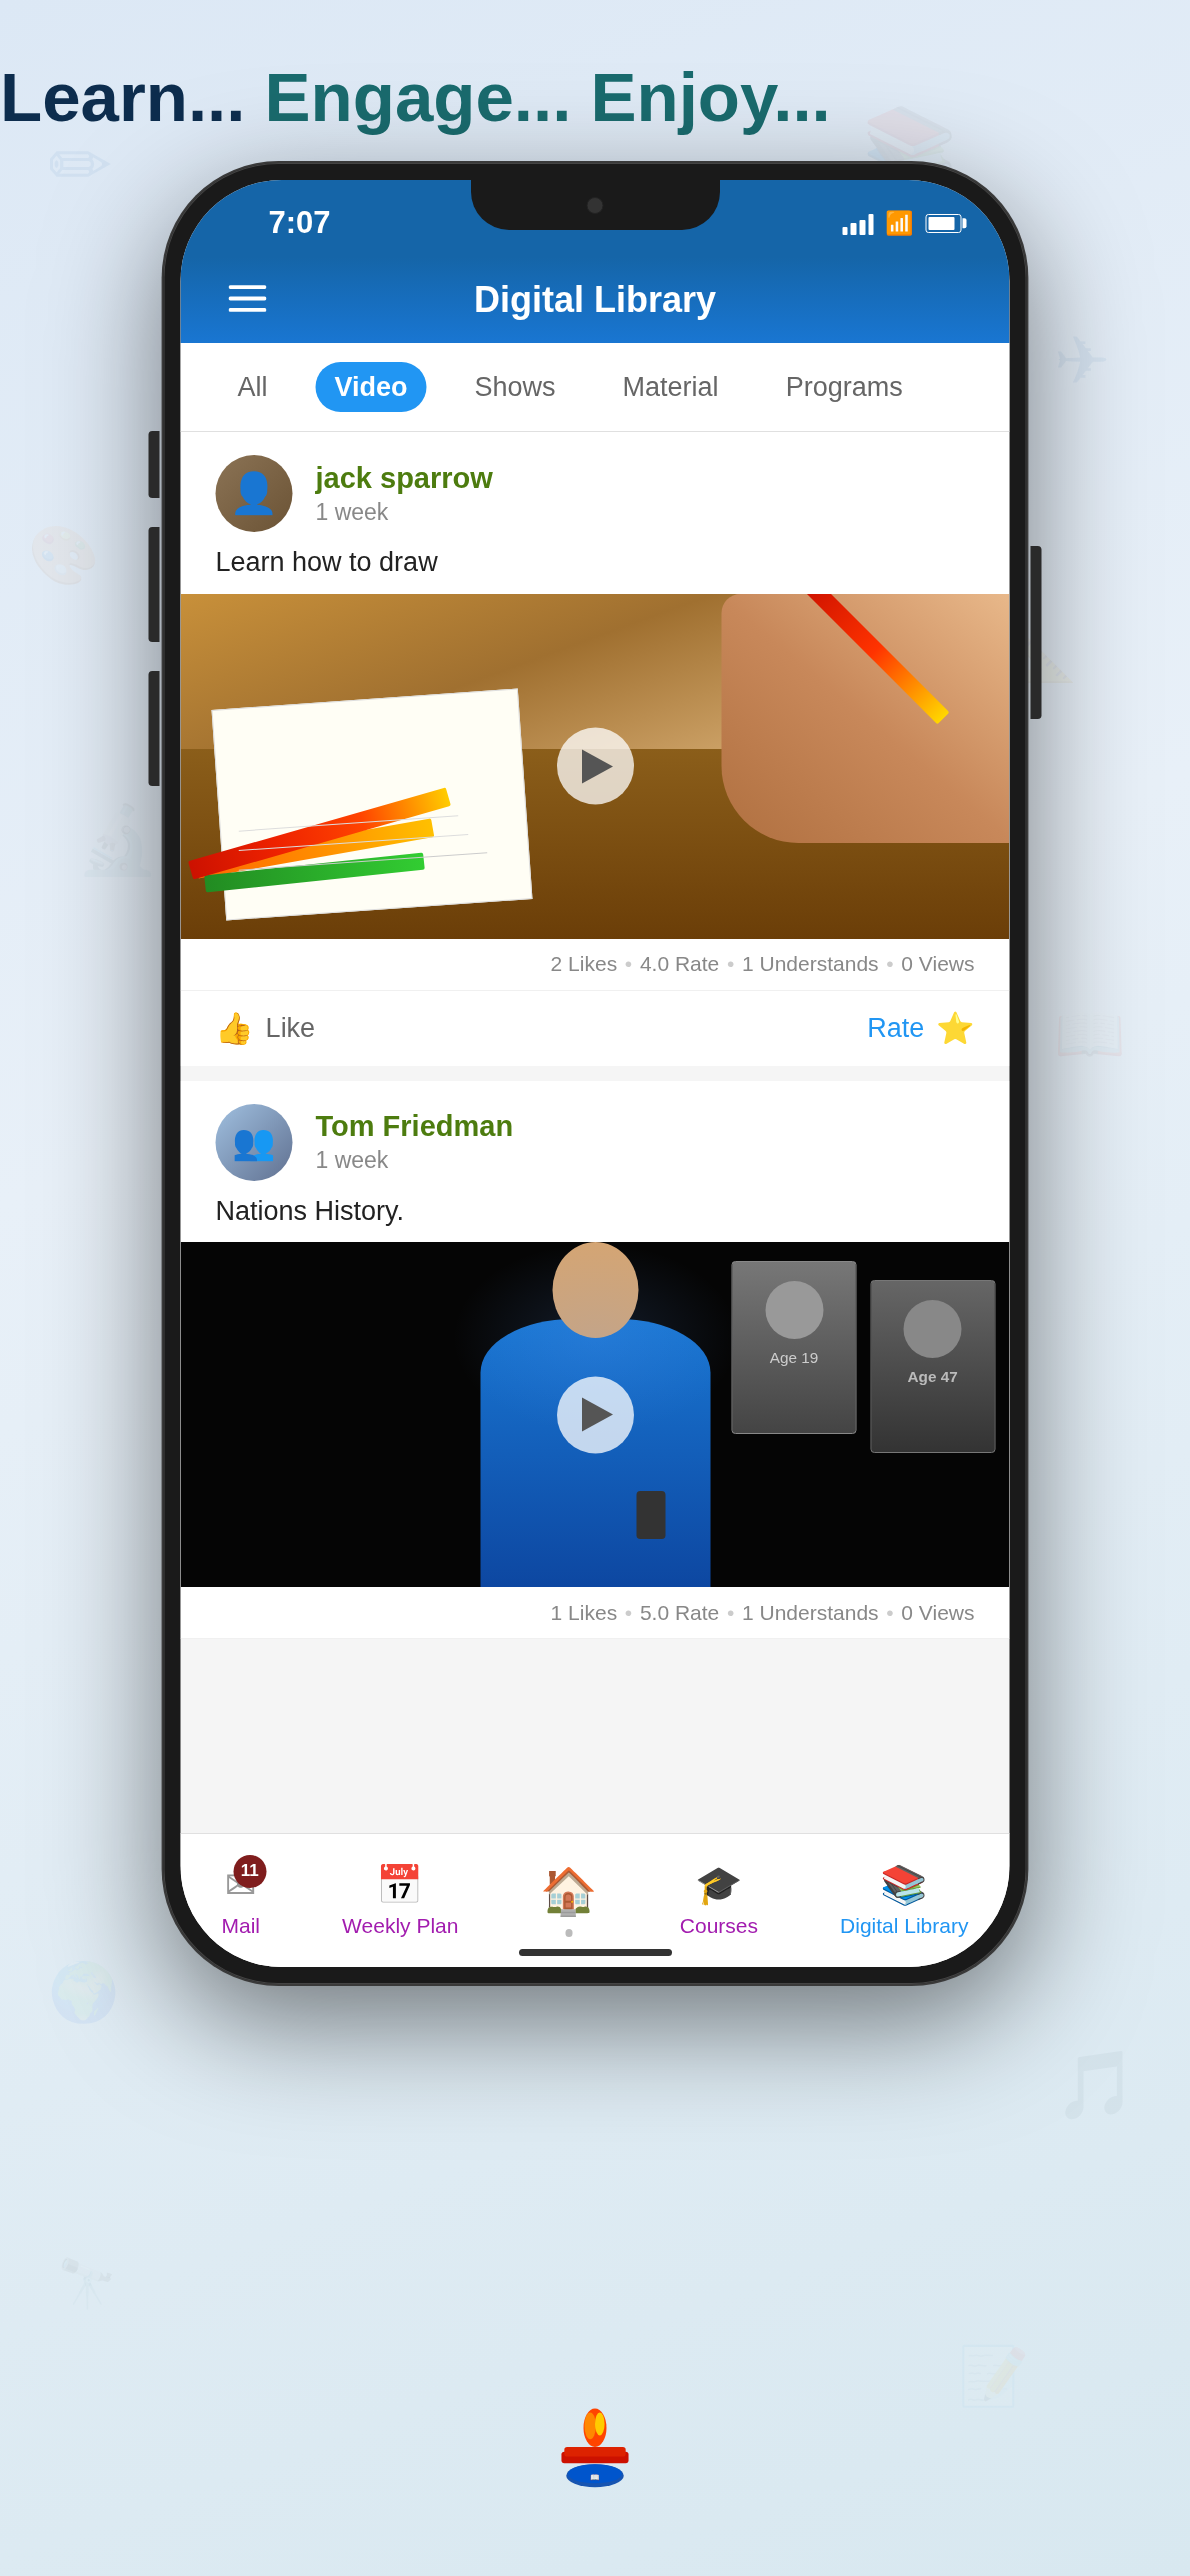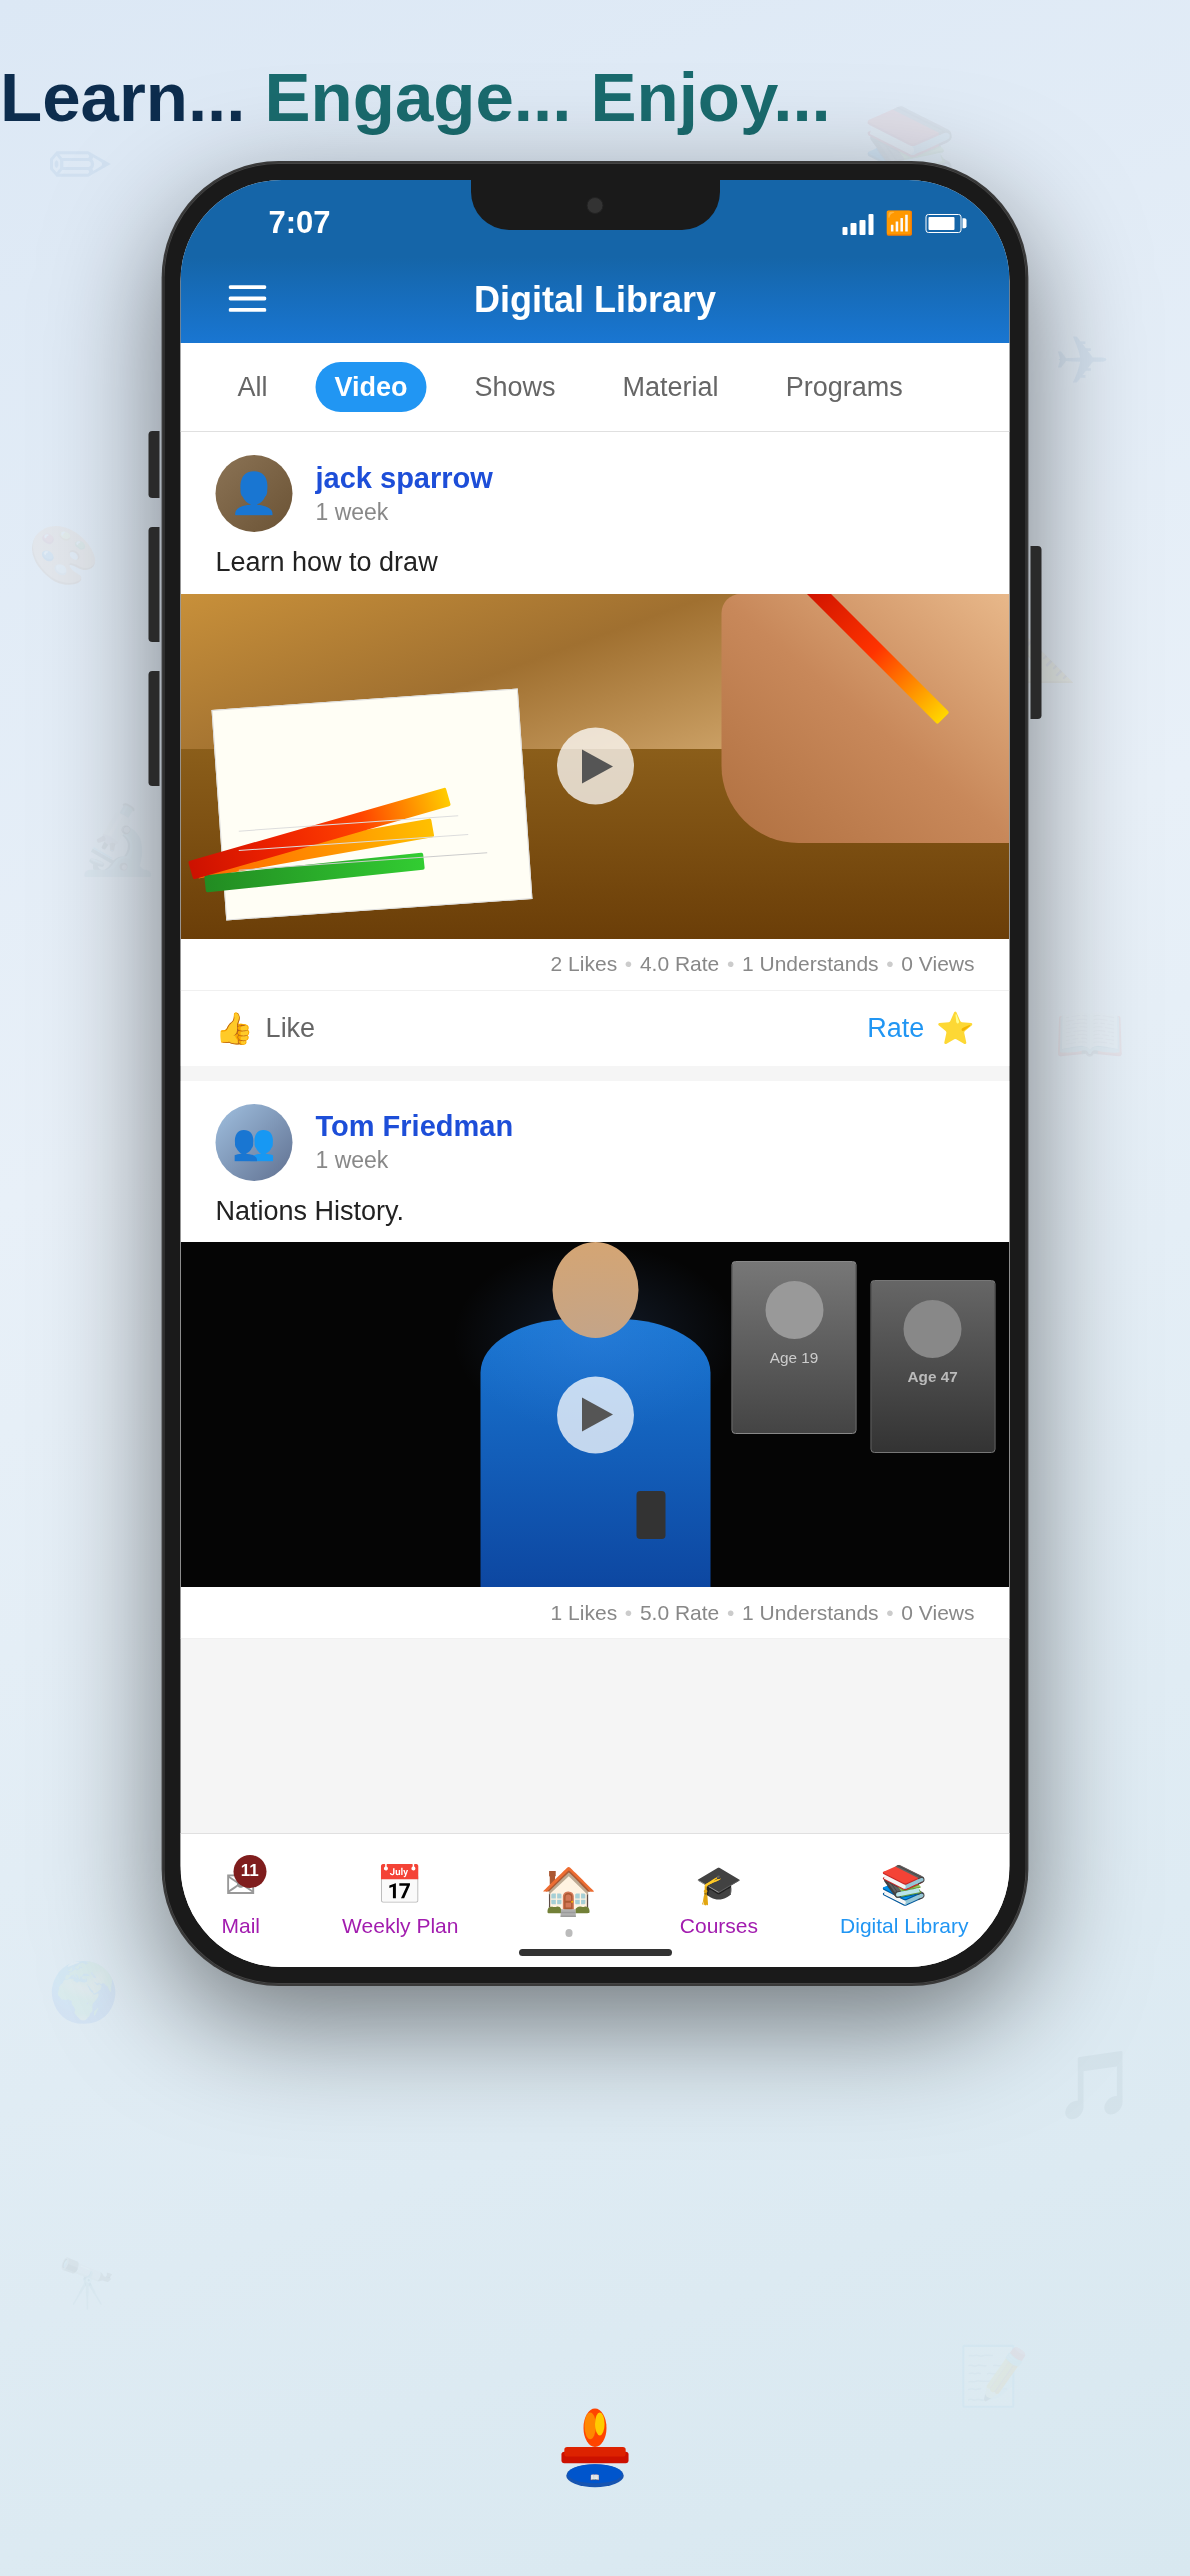--- a/index.html
+++ b/index.html
@@ -211,21 +211,21 @@
       border-radius: 50%;
       overflow: hidden;
       flex-shrink: 0;
     }
     .post-meta {
       flex: 1;
     }
     .post-author {
       font-size: 29px;
       font-weight: 700;
-      color: #1d4ed8;
+      color: #4d7c0f;
     }
     .post-time {
       font-size: 23px;
       color: #888;
       margin-top: 3.8px;
     }
     .post-title {
       font-size: 27px;
       color: #222;
       padding: 0 35px 15.3px;

